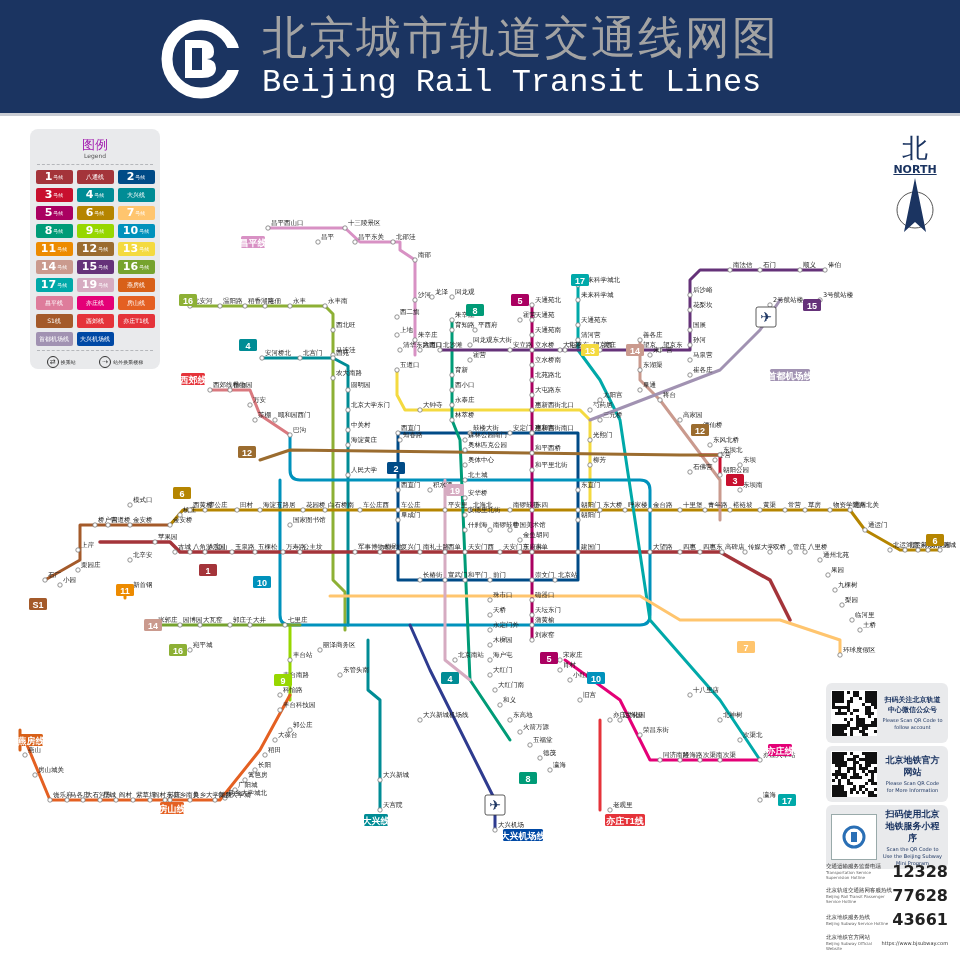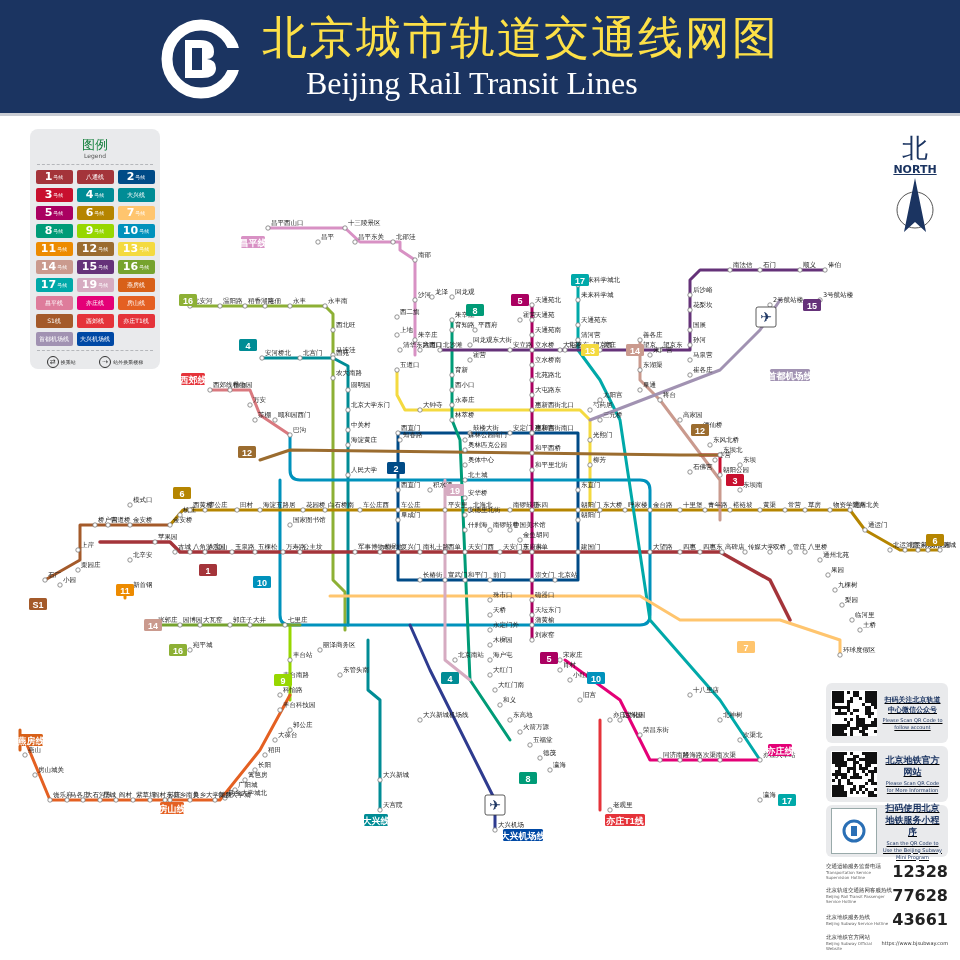--- a/index.html
+++ b/index.html
@@ -2,26 +2,26 @@
 <html><head>
 <meta charset="utf-8">
 <style>
   * { margin:0; padding:0; box-sizing:border-box; }
   html, body { width:960px; height:960px; overflow:hidden; background:#ffffff; }
   body { font-family: "DejaVu Sans", "Liberation Sans", sans-serif; position:relative; }
 
   
   .header { position:absolute; left:0; top:0; width:960px; height:116px; background:#1b3461; border-bottom:3px solid #c9ccd3; }
   .logo { position:absolute; left:160px; top:18px; width:82px; height:82px; }
-  .title-zh { position:absolute; left:262px; top:10px; color:#fde047; font-size:45px; letter-spacing:2px; font-family:"DejaVu Sans", sans-serif; font-weight:normal; line-height:56px; }
-  .title-en { position:absolute; left:262px; top:64px; color:#ffffff; font-size:32px; font-family:Liberation Serif, serif; line-height:38px;margin-left:44px; }
+  .title-zh { position:absolute; left:262px; top:10px; color:#a3a3a3; font-size:45px; letter-spacing:2px; font-family:"DejaVu Sans", sans-serif; font-weight:normal; line-height:56px; }
+  .title-en { position:absolute; left:262px; top:64px; color:#ffffff; font-size:32px; font-family:Liberation Mono, monospace; line-height:38px; }
 
   
   .legend { position:absolute; left:30px; top:129px; width:130px; height:240px; background:#e9eaec; border-radius:8px; padding:5px 5px; }
-  .legend-title { text-align:center; font-size:13px; color:#15803d; line-height:15px; margin-top:3px; }
+  .legend-title { text-align:center; font-size:13px; color:#a21caf; line-height:15px; margin-top:3px; }
   .legend-sub { text-align:center; font-size:6px; color:#555; line-height:8px; }
   .legend-dash { border-top:1px dashed #b5b7bb; margin:4px 2px 5px; }
   .legend-grid { display:grid; grid-template-columns:repeat(3, 37px); column-gap:4px; row-gap:4px; justify-content:center; }
   .chip { height:14px; border-radius:2px; color:#fff; display:flex; align-items:center; justify-content:center; font-size:10px; line-height:14px; white-space:nowrap; overflow:hidden; }
   .chip .num { font-size:11px; font-weight:bold; }
   .chip .cn { font-size:5px; margin-left:1px; }
   .chip.txt { font-size:6px; }
   .legend-foot { display:flex; justify-content:space-around; margin-top:2px; font-size:5px; color:#333; }
   .legend-foot .it { display:flex; align-items:center; gap:2px; }
   .legend-foot .ic { width:12px; height:12px; border:1.5px solid #333; border-radius:50%; font-size:7px; display:flex; align-items:center; justify-content:center; }
@@ -33,21 +33,21 @@
 
   
   .map { position:absolute; left:0; top:120px; width:908px; height:840px; }
   .map svg { width:960px; height:840px; }
   .st-label { font-size:6.5px; fill:#222; font-family:"DejaVu Sans", sans-serif; }
   .line-badge-text { font-size:9px; fill:#fff; font-weight:bold; font-family:"Liberation Sans", sans-serif; }
 
   
   .qr-card { position:absolute; left:826px; width:122px; background:#e9eaec; border-radius:6px; display:flex; align-items:center; padding:5px; gap:5px; }
   .qr { width:46px; height:46px; background:#fff; position:relative; flex-shrink:0; }
-  .qr-text { flex:1; text-align:center;text-decoration:underline; }
+  .qr-text { flex:1; text-align:center; }
   .qr-zh { font-size:7px; color:#1b3461; line-height:10px; font-weight:bold; }
   .qr-zh.big { font-size:9px; line-height:12px; }
   .qr-en { font-size:5px; color:#1b3461; line-height:7px; margin-top:2px; }
   .hotlines { position:absolute; left:826px; top:862px; width:122px; }
   .hotline { display:flex; justify-content:space-between; align-items:center; margin-bottom:5px; }
   .hl-label .zh { font-size:5.5px; color:#333; line-height:7px; }
   .hl-label .en { font-size:4px; color:#666; line-height:5px; }
   .hl-num { font-size:16px; font-weight:bold; color:#222; }
   .hl-url { font-size:5px; color:#333; }
 </style>
@@ -1736,21 +1736,21 @@
         <rect x="13" y="43" width="3" height="3" fill="#111"></rect>
         <rect x="37" y="43" width="3" height="3" fill="#111"></rect>
         <rect x="40" y="43" width="3" height="3" fill="#111"></rect>
         <rect x="43" y="43" width="3" height="3" fill="#111"></rect>
       </svg></div>
   <div class="qr-text">
     <div class="qr-zh big">北京地铁官方网站</div>
     <div class="qr-en">Please Scan QR Code for More Information</div>
   </div>
 </div>
-<div class="qr-card" style="top:805px; height:52px;">
+<div class="qr-card" style="top:805px; height:64px;">
   <div class="qr" style="border:1px solid #9aa; display:flex; align-items:center; justify-content:center;">
     <svg width="26" height="26" viewBox="0 0 26 26">
         <circle cx="13" cy="13" r="10" fill="none" stroke="#2a6fb5" stroke-width="3"></circle>
         <rect x="10" y="8" width="6" height="10" fill="#2a6fb5"></rect>
       </svg>
   </div>
   <div class="qr-text">
     <div class="qr-zh big">扫码使用北京地铁服务小程序</div>
     <div class="qr-en">Scan the QR Code to Use the Beijing Subway Mini Program</div>
   </div>

